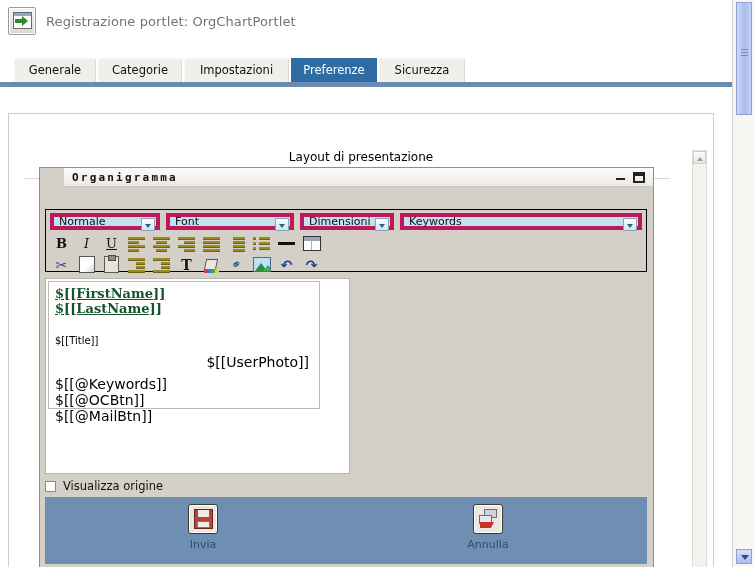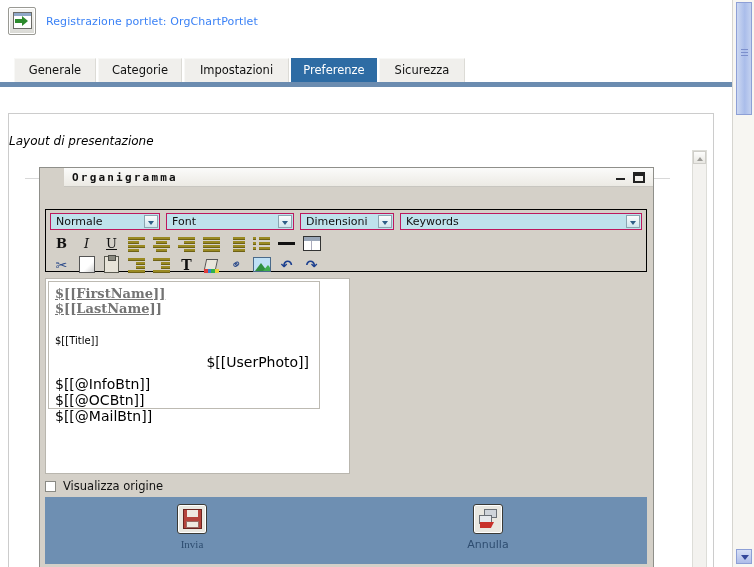--- a/index.html
+++ b/index.html
@@ -30,21 +30,21 @@
     background:#8fa8c8;
   }
   #portlet-icon .arrow{
     position:absolute;left:6px;top:11px;width:9px;height:4px;background:#2c8a2c;
   }
   #portlet-icon .arrowhead{
     position:absolute;left:13px;top:8px;width:0;height:0;
     border-top:5px solid transparent;border-bottom:5px solid transparent;
     border-left:6px solid #2c8a2c;
   }
-  #page-title{font-size:11px;color:#3b82f6;letter-spacing:.1px;}
+  #page-title{font-size:13px;color:#737373;letter-spacing:.1px;}
 
   
   #tabbar{
     position:absolute;left:0;top:58px;width:732px;height:24px;
   }
   .tab{
     position:absolute;top:0;height:24px;line-height:23px;
     font-size:11.5px;text-align:center;
     background:#f0efec;color:#111;
     border-top:1px solid #f8f8f6;
@@ -58,23 +58,22 @@
     position:absolute;left:0;top:82px;width:732px;height:5px;background:#6b8cb0;
   }
 
   
   #content-panel{
     position:absolute;left:8px;top:113px;width:706px;height:454px;
     border:1px solid #cccccc;border-bottom:none;background:#fff;
     box-sizing:border-box;
   }
   #layout-caption{
-    width:100%;font-size:12px;color:#000;
-    margin-top:20px;
-    font-style:italic;
+    width:100%;text-align:center;font-size:12px;color:#000;
+    margin-top:36px;
   }
   #caption-rule{
     position:absolute;left:16px;top:64px;width:645px;height:1px;background:#d8d8d8;
   }
 
   
   #inner-scroll{
     position:absolute;right:6px;top:36px;width:15px;height:420px;
     background:#f3f2ef;border:1px solid #ddddd8;box-sizing:border-box;
   }
@@ -114,21 +113,21 @@
     font-size:14px;color:#111;margin:3px 0 0 4px;
   }
 
   
   #toolbar{
     position:absolute;left:5px;top:41px;width:602px;height:63px;
     border:1px solid #000;background:#d4d0c8;box-sizing:border-box;
   }
   #select-row{display:flex;align-items:center;padding:3px 4px 0 4px;gap:6px;}
   .sel{
-    height:17px;background:#bfe2ec;border:1px solid #be185d;
+    height:17px;background:#bfe2ec;border:4px solid #be185d;
     box-sizing:border-box;display:flex;align-items:center;
     font-size:11px;color:#111;position:relative;cursor:pointer;
   }
   .sel span.lbl{padding-left:5px;}
   .sel .arw{
     position:absolute;right:1px;top:1px;width:14px;height:13px;
     background:linear-gradient(#fbfdfd,#cfe7ee);border:1px solid #8aa5b0;
     box-sizing:border-box;
   }
   .sel .arw:after{
@@ -180,21 +179,21 @@
   #edit-surface{
     position:absolute;left:5px;top:110px;width:305px;height:196px;
     background:#fff;border:1px solid #b9b6ae;box-sizing:border-box;
     overflow:hidden;
   }
   #edit-inner{
     position:absolute;left:2px;top:2px;width:272px;height:128px;
     border:1px solid #bdbab2;box-sizing:border-box;padding:4px 6px;
   }
   .vlink{
-    color:#737373;font-weight:bold;text-decoration:underline;
+    color:#14532d;font-weight:bold;text-decoration:underline;
     font-family:"DejaVu Serif","Liberation Serif",serif;font-size:13px;
     line-height:15px;display:block;
   }
   #v-title{font-size:10px;line-height:14px;margin-top:18px;}
   #v-photo{font-size:14px;text-align:right;margin-top:6px;padding-right:4px;}
   .vbtn{font-size:14px;line-height:16px;display:block;}
   #vbtn-wrap{margin-top:6px;}
 
   
   #src-strip{
@@ -214,21 +213,21 @@
   }
   .action{
     position:absolute;top:7px;width:70px;text-align:center;cursor:pointer;
   }
   .action .bx{
     width:28px;height:28px;margin:0 auto;background:#e9e7e0;
     border:1px solid #3a3a36;border-radius:3px;position:relative;
     box-shadow:inset 0 0 0 1px #fff;
   }
   .action .cap{font-size:11px;color:#2e4d70;margin-top:4px;}
-  #act-save{left:112px;font-family:Liberation Serif, serif;}
+  #act-save{left:123px;}
   #act-cancel{left:408px;}
   
   .floppy{position:absolute;left:5px;top:4px;width:17px;height:18px;background:#b5443c;border:1px solid #6a2420;}
   .floppy:before{content:"";position:absolute;left:3px;top:0;width:11px;height:7px;background:#efeae2;}
   .floppy:after{content:"";position:absolute;left:2px;bottom:0;width:13px;height:7px;background:#efeae2;border:1px solid #9a6a64;box-sizing:border-box;}
   
   .cancelic{position:absolute;left:4px;top:4px;width:19px;height:19px;}
   .cancelic .w1{position:absolute;left:6px;top:0;width:11px;height:7px;background:#cfd4da;border:1px solid #6b7076;}
   .cancelic .w2{position:absolute;left:1px;top:6px;width:11px;height:7px;background:#e6e9ec;border:1px solid #6b7076;}
   .cancelic .ar{position:absolute;left:2px;bottom:0;width:14px;height:6px;background:#c8312a;
@@ -418,21 +417,21 @@
       </div>
     </div>
 
     <div id="edit-surface">
       <div id="edit-inner">
         <span class="vlink">$[[FirstName]]</span>
         <span class="vlink">$[[LastName]]</span>
         <div id="v-title">$[[Title]]</div>
         <div id="v-photo">$[[UserPhoto]]</div>
         <div id="vbtn-wrap">
-          <span class="vbtn">$[[@InfoBtn]]</span>
+          <span class="vbtn">$[[@Keywords]]</span>
           <span class="vbtn">$[[@OCBtn]]</span>
           <span class="vbtn">$[[@MailBtn]]</span>
         </div>
       </div>
     </div>
 
     <div id="src-strip">
       <div id="src-box"></div>
       <div id="src-label">Visualizza origine</div>
     </div>

